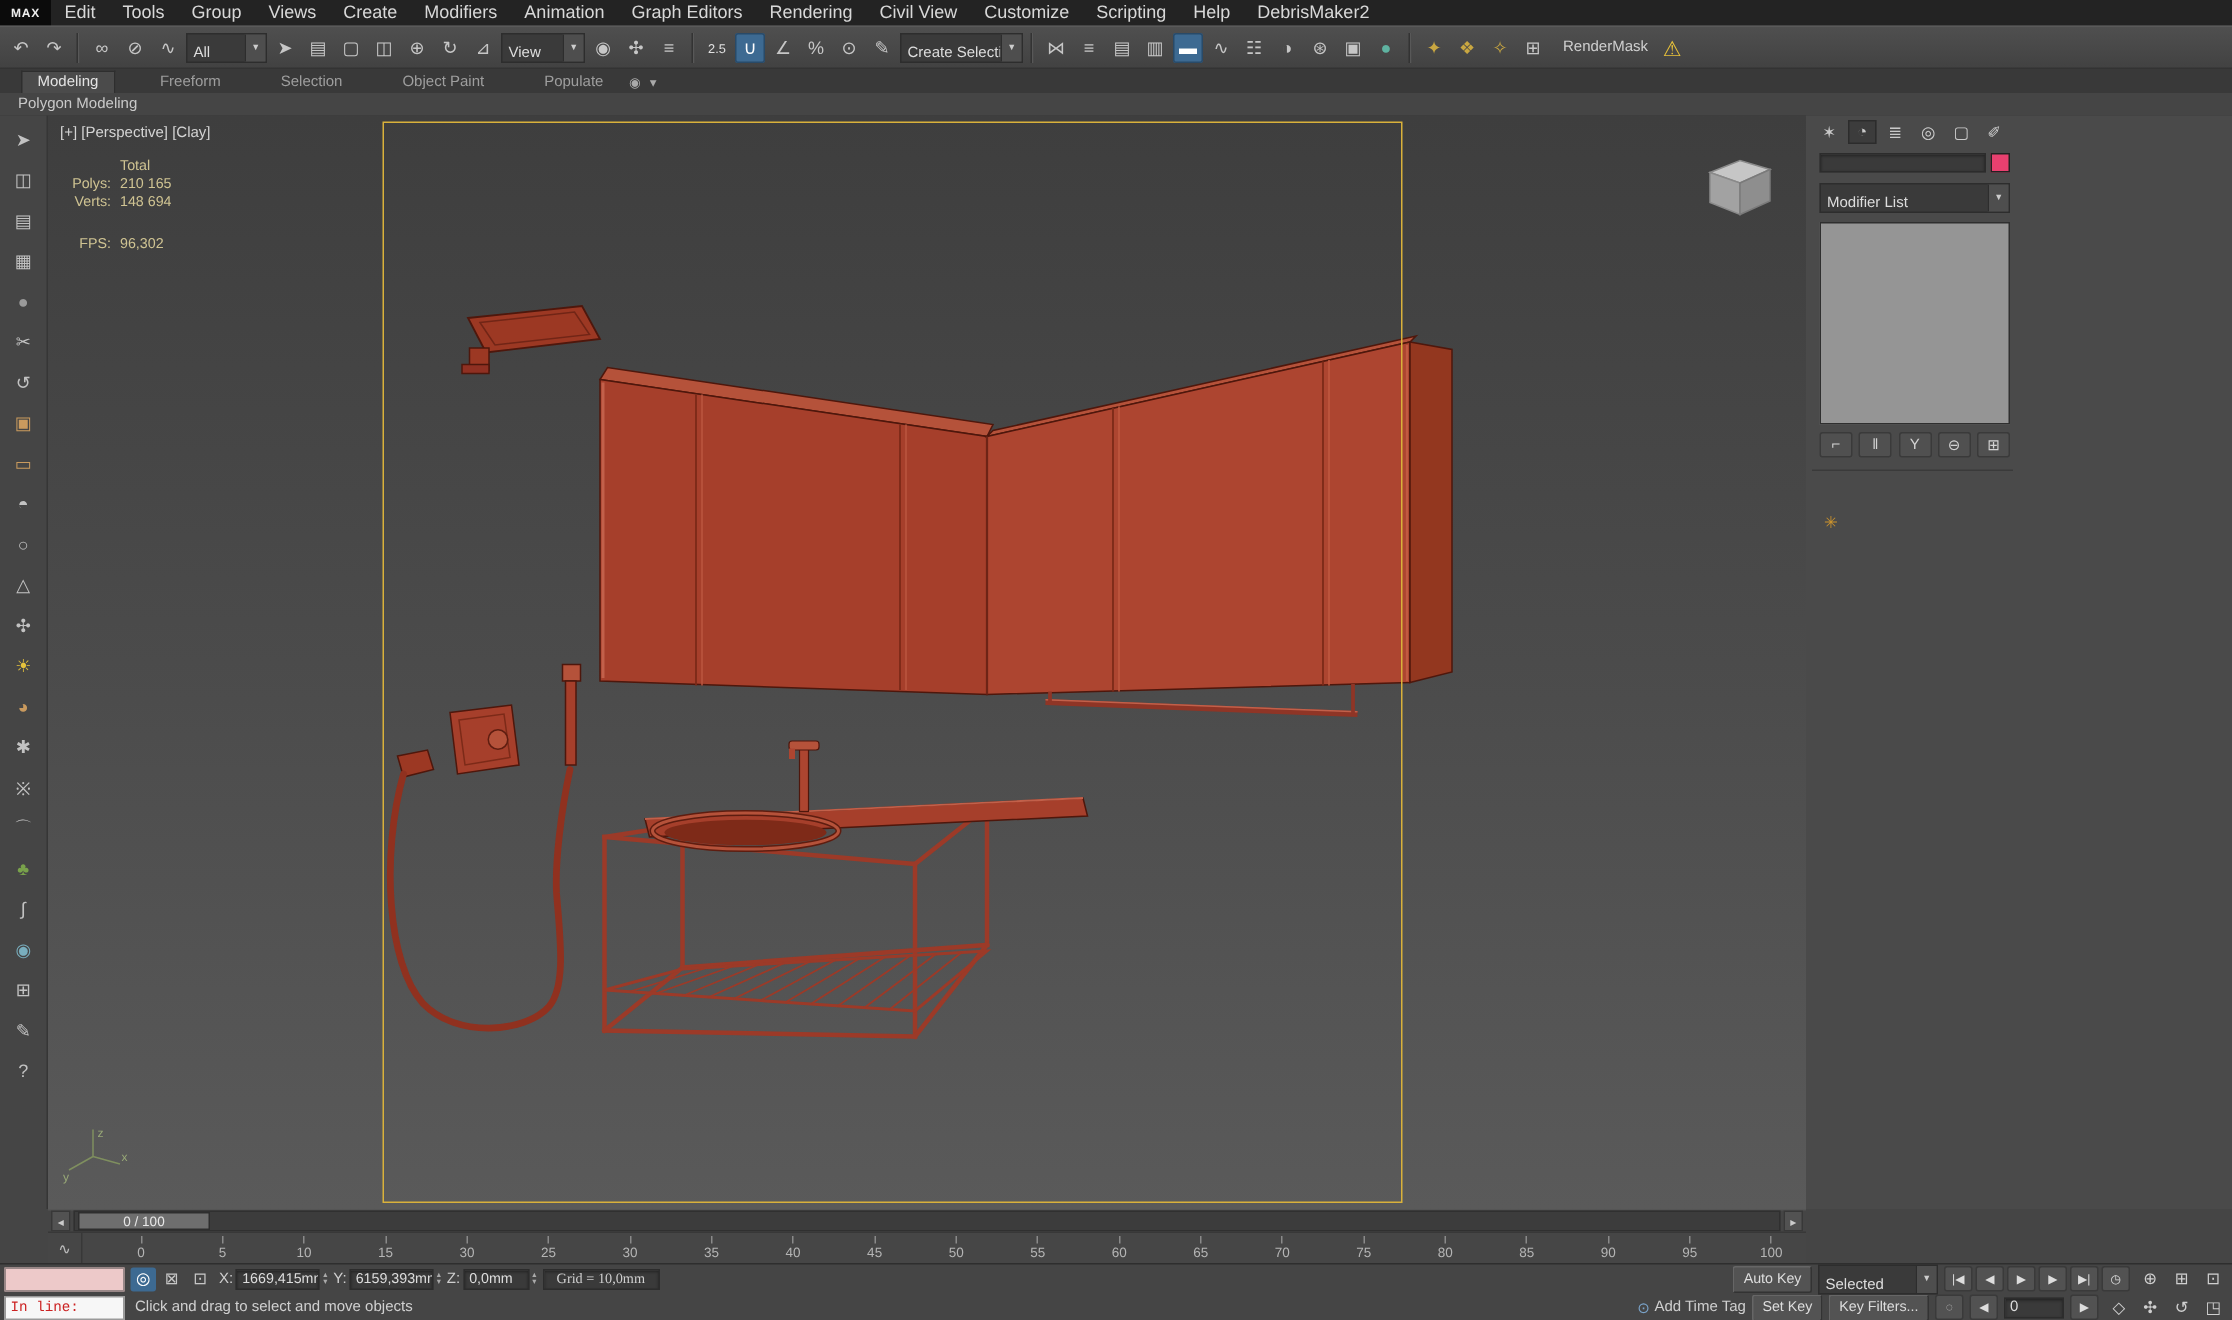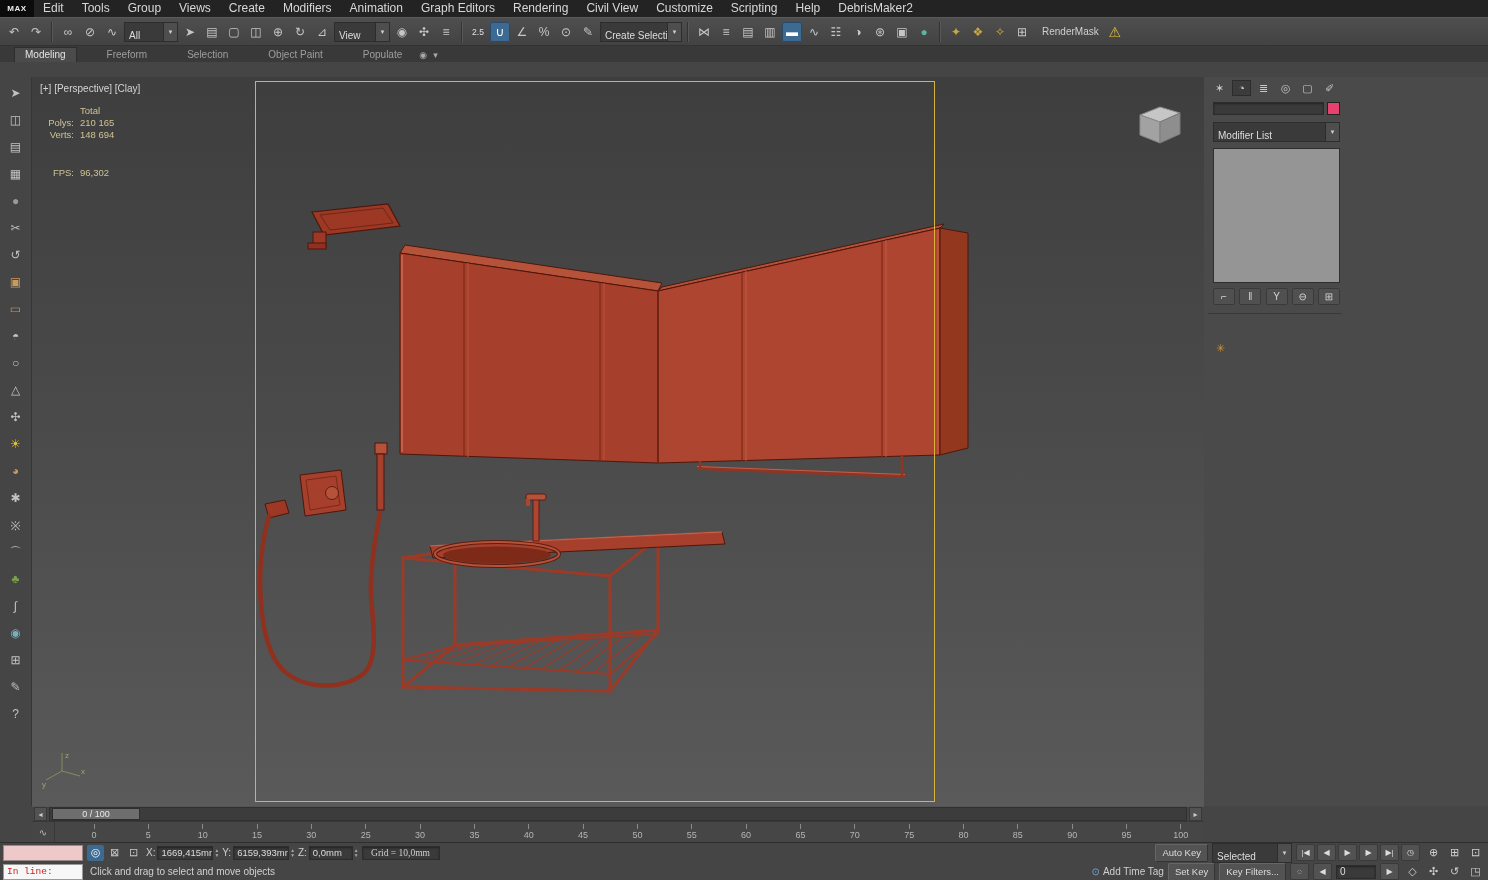--- a/index.html
+++ b/index.html
@@ -47,21 +47,21 @@
   .ls-ico.green{color:#79a24b}.ls-ico.blue{color:#79aebe}
 
   
   .viewport{position:absolute;top:77px;left:32px;width:1172px;height:729px;
             background:linear-gradient(180deg,#3e3e3e 0%,#4b4b4b 50%,#5a5a5a 100%);overflow:hidden;}
   .scene{position:absolute;left:0;top:0;}
   .safe-frame{position:absolute;left:223px;top:4px;width:678px;height:719px;border:1px solid #d9b13b;pointer-events:none;}
   .vp-label{position:absolute;left:8px;top:6px;font-size:10px;color:#d4d4d4;}
   .stats{position:absolute;left:8px;top:28px;font-size:9.5px;color:#cfc392;}
   .srow{display:flex;gap:6px;line-height:12px;}
-  .sl{width:34px;text-align:right;} .fpsrow{margin-top:26px;}
+  .sl{width:34px;text-align:right;} .fpsrow{margin-top:16px;}
 
   
   .cmdpanel{position:absolute;top:77px;left:1204px;right:0;bottom:74px;background:#4a4a4a;}
   .cp-inner{width:142px;}
   .cp-tabs{display:flex;gap:3px;padding:3px 4px 2px 6px;}
   .cp-tab{width:19px;height:16px;display:flex;align-items:center;justify-content:center;font-size:11px;color:#c9c9c9;}
   .cp-tab.active{background:#3c3c3c;border:1px solid #2c2c2c;box-sizing:border-box;}
   .cp-row{display:flex;gap:3px;margin:4px 6px 0 9px;}
   .namefield{flex:1;height:13px;}
   .swatch{width:13px;height:13px;border:1px solid #222;box-sizing:border-box;}
@@ -300,20 +300,23 @@
         <span class="rtab"><span>Selection</span></span>
         <span class="rtab"><span>Object Paint</span></span>
         <span class="rtab"><span>Populate</span></span>
       </span>
     <span style="display:flex">
 
     <span class="ribbon-ic"><span>◉</span></span>
         <span class="ribbon-ic"><span>▾</span></span>
       </span>
   </div>
+  <div class="panelbar">
+    <span>Polygon Modeling</span>
+  </div>
 
   <div class="leftstrip">
 
   <span class="ls-ico">
         <span>➤</span>
       </span>
       <span class="ls-ico">
         <span>◫</span>
       </span>
       <span class="ls-ico">

